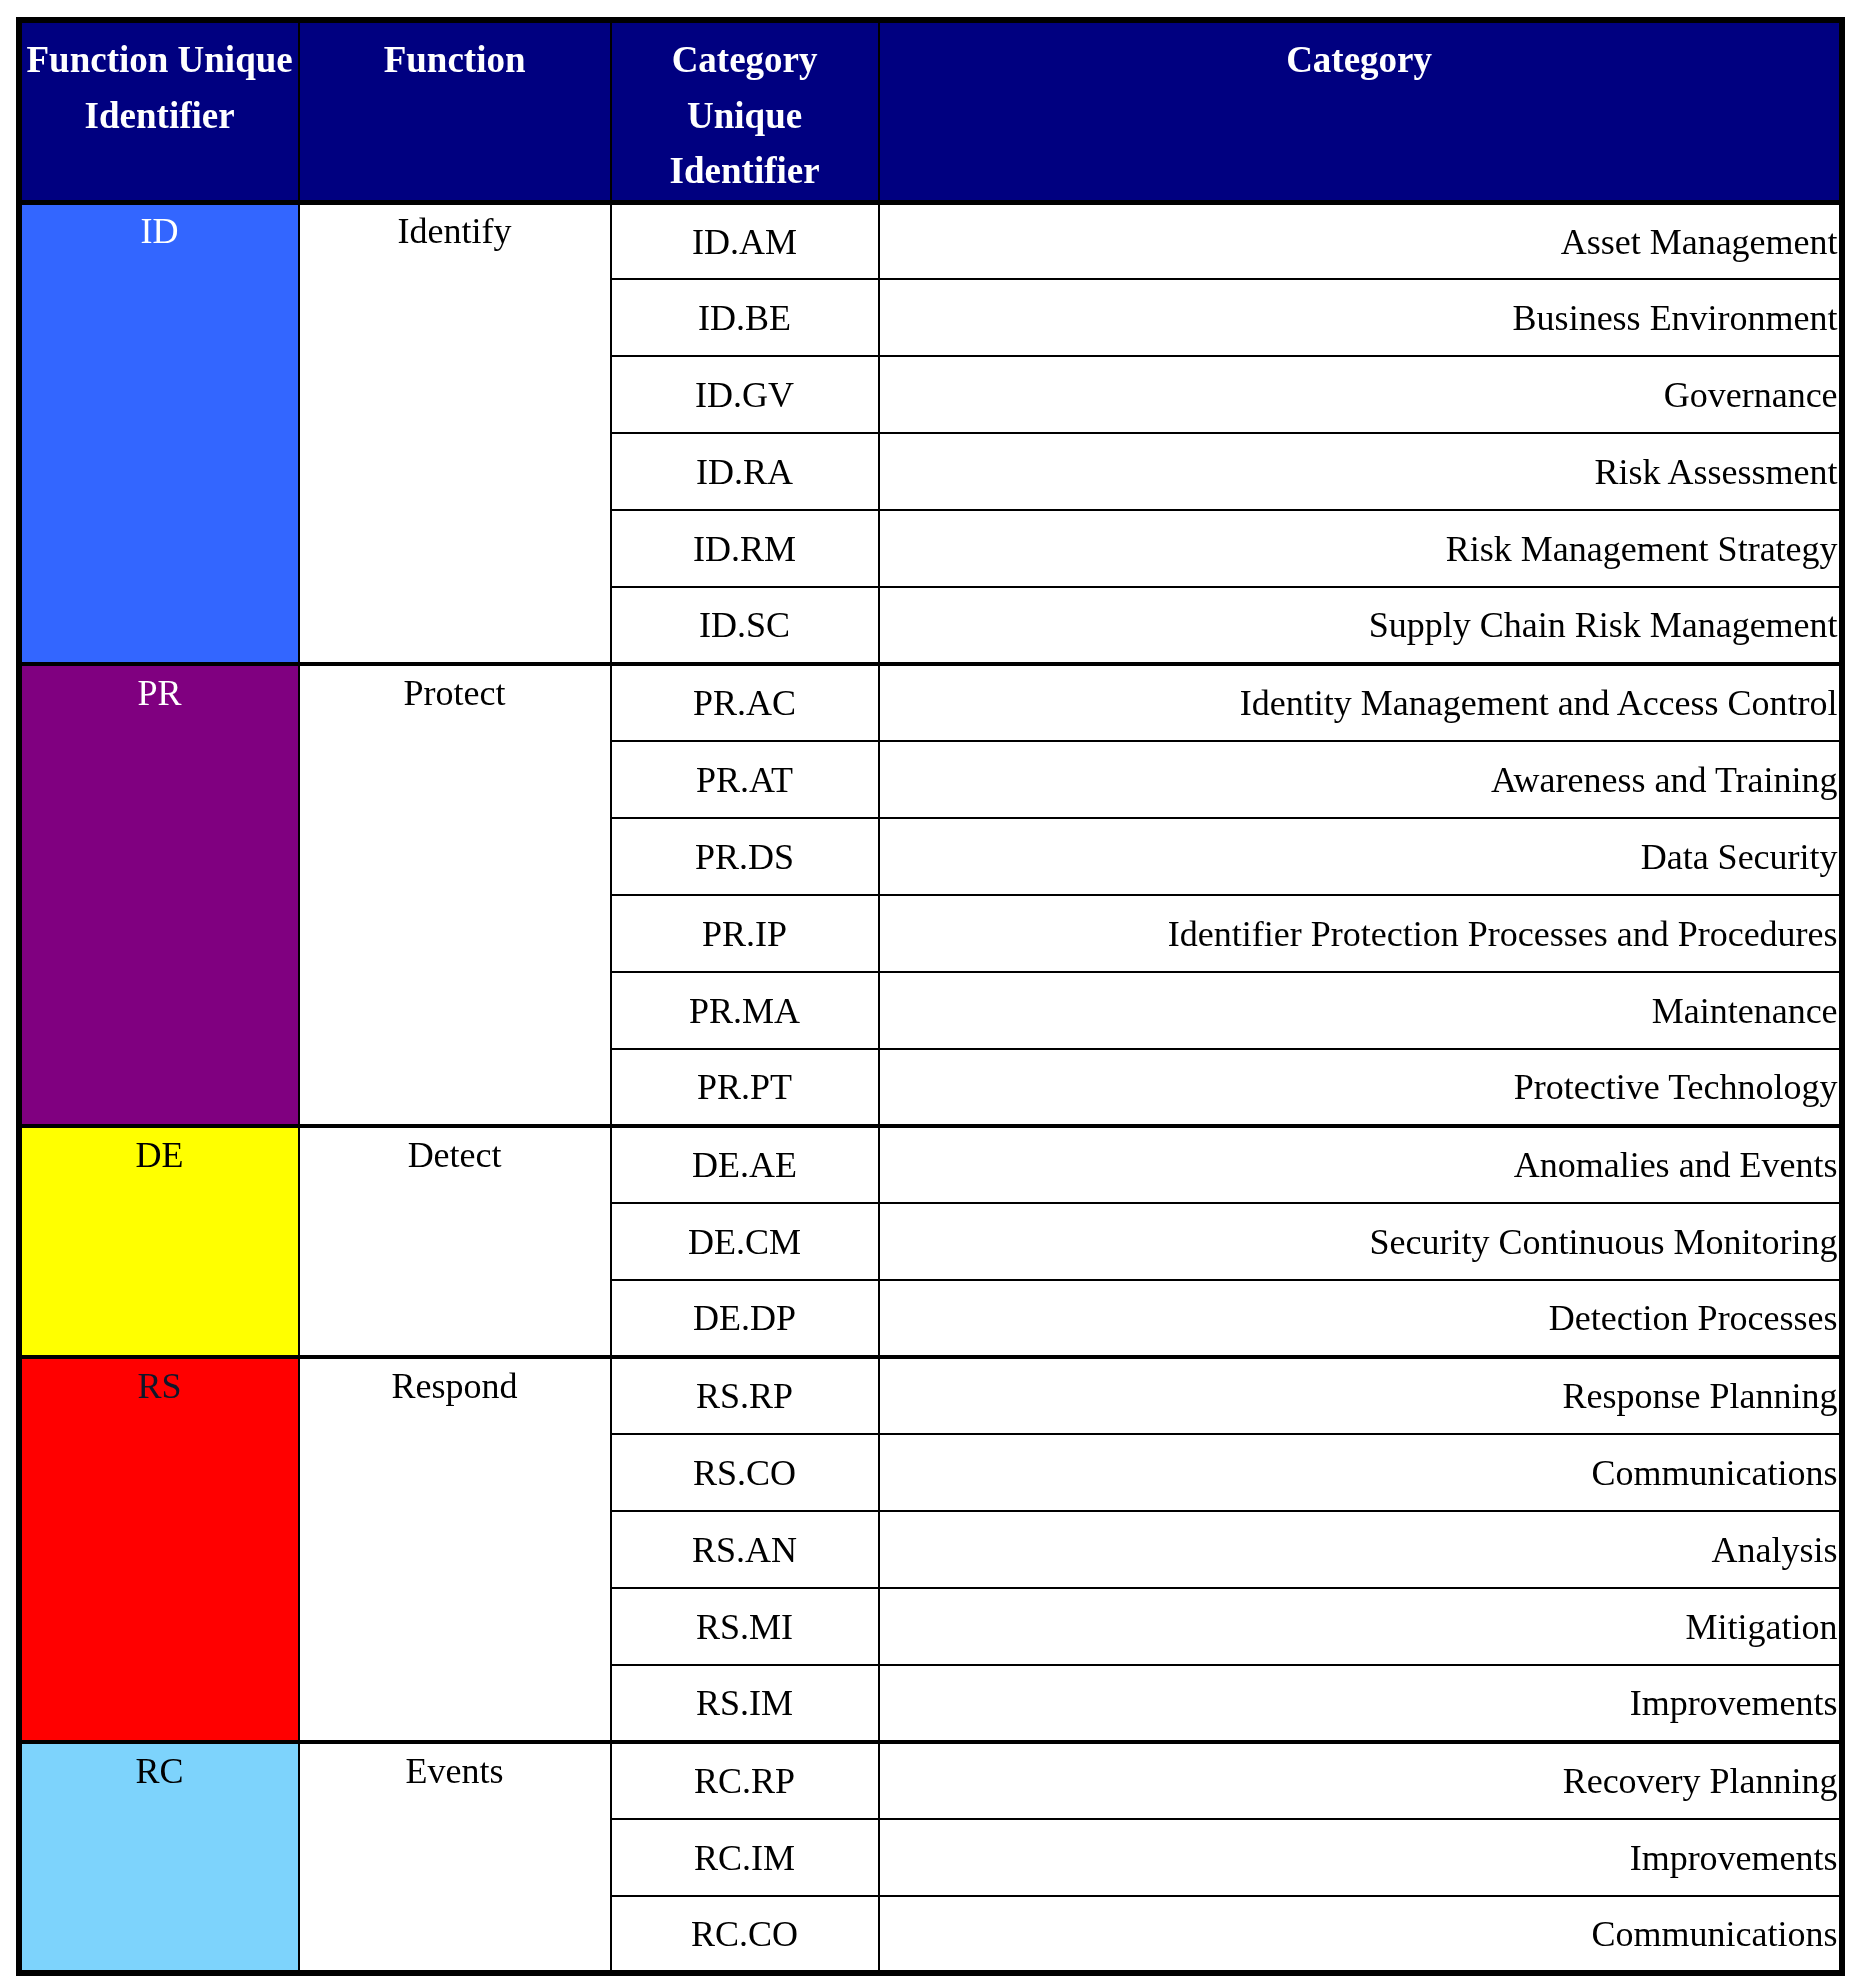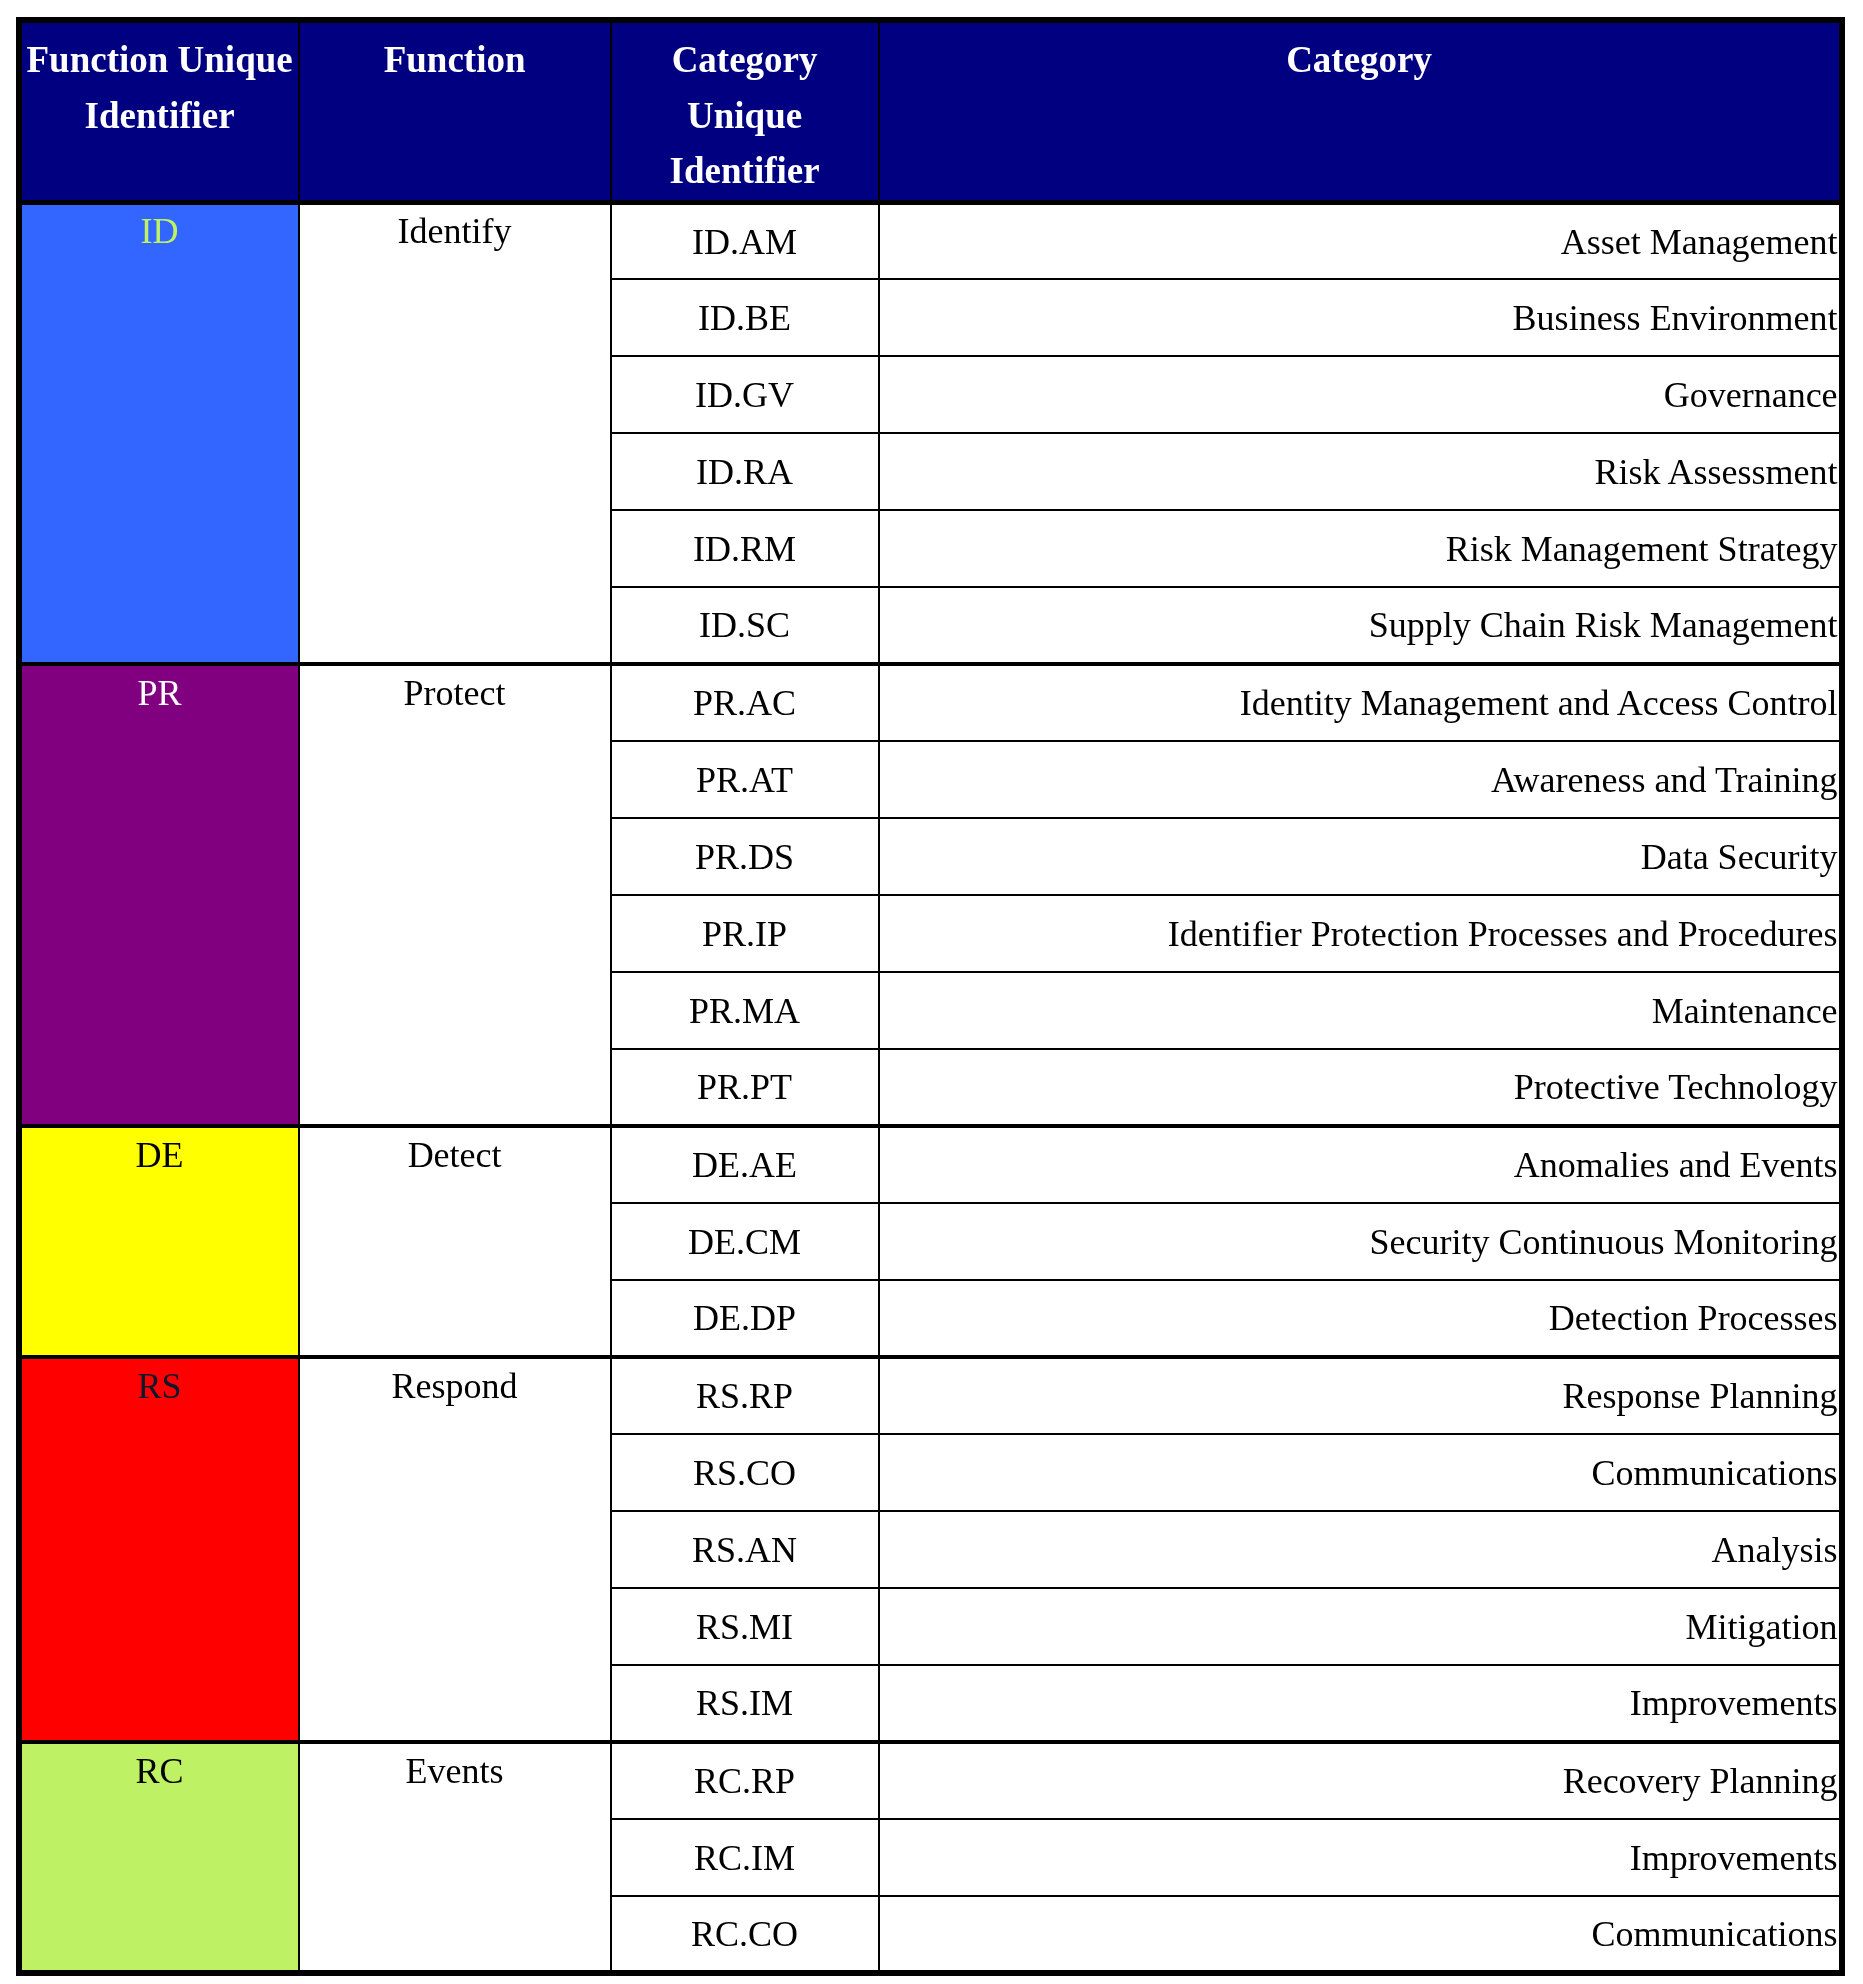--- a/index.html
+++ b/index.html
@@ -83,21 +83,21 @@
     <tr>
       <th style="background-color: rgb(0, 0, 128); color: rgb(255, 255, 255);">Function Unique Identifier</th>
       <th style="background-color: rgb(0, 0, 128); color: rgb(255, 255, 255);">Function</th>
       <th style="background-color: rgb(0, 0, 128); color: rgb(255, 255, 255);">Category Unique Identifier</th>
       <th style="background-color: rgb(0, 0, 128); color: rgb(255, 255, 255);">Category</th>
     </tr>
   </thead>
   <tbody>
 
     <tr>
-      <td class="fid" rowspan="6" style="background-color: rgb(51, 102, 255); color: #bef264; text-align: center;">ID</td>
+      <td class="fid" rowspan="6" style="background-color: rgb(51, 102, 255); color: #ffffff; text-align: center;">ID</td>
       <td class="fn" rowspan="6">Identify</td>
       <td class="code">ID.AM</td>
       <td class="cat">Asset Management</td>
     </tr>
     <tr>
       <td class="code">ID.BE</td>
       <td class="cat">Business Environment</td>
     </tr>
     <tr>
       <td class="code">ID.GV</td>
@@ -175,21 +175,21 @@
     <tr>
       <td class="code">RS.MI</td>
       <td class="cat">Mitigation</td>
     </tr>
     <tr>
       <td class="code">RS.IM</td>
       <td class="cat">Improvements</td>
     </tr>
 
     <tr class="sec-start">
-      <td class="fid" rowspan="3" style="background-color: #bef264; color: rgb(0, 0, 0);">RC</td>
+      <td class="fid" rowspan="3" style="background-color: #7dd3fc; color: rgb(0, 0, 0);">RC</td>
       <td class="fn" rowspan="3">Events</td>
       <td class="code">RC.RP</td>
       <td class="cat">Recovery Planning</td>
     </tr>
     <tr>
       <td class="code">RC.IM</td>
       <td class="cat">Improvements</td>
     </tr>
     <tr>
       <td class="code">RC.CO</td>

